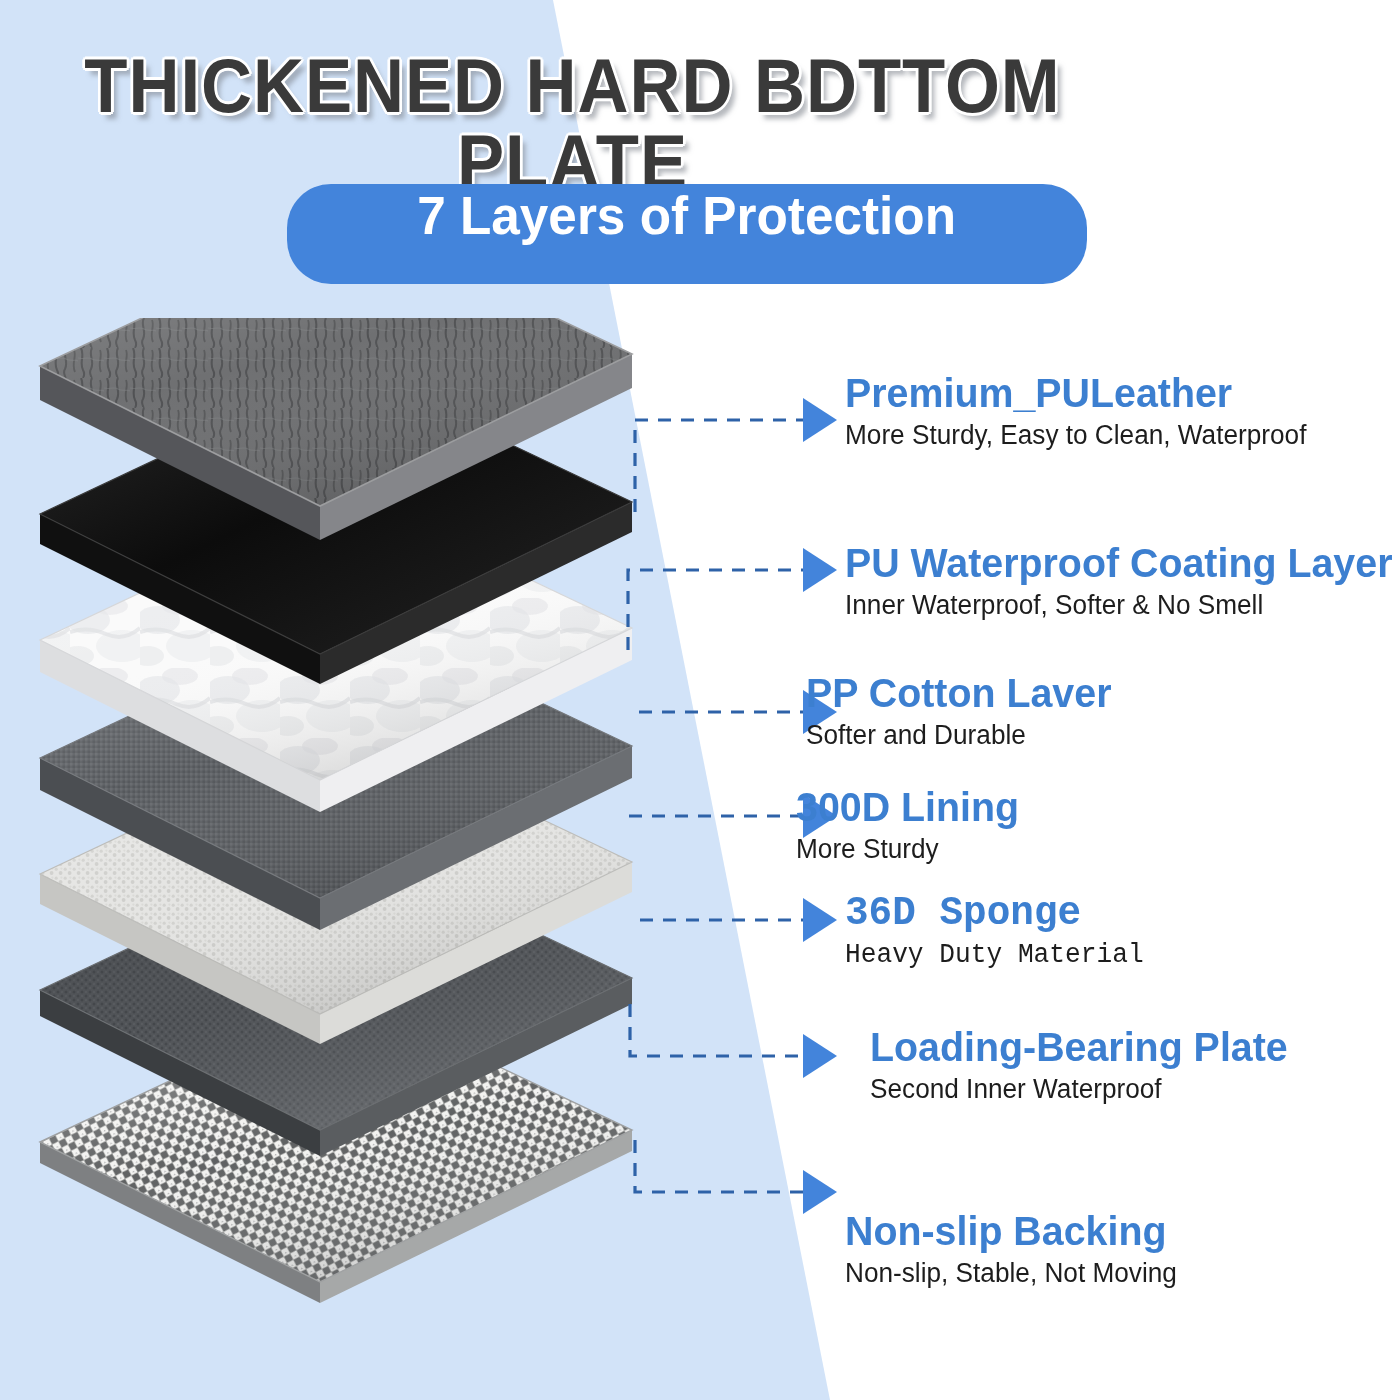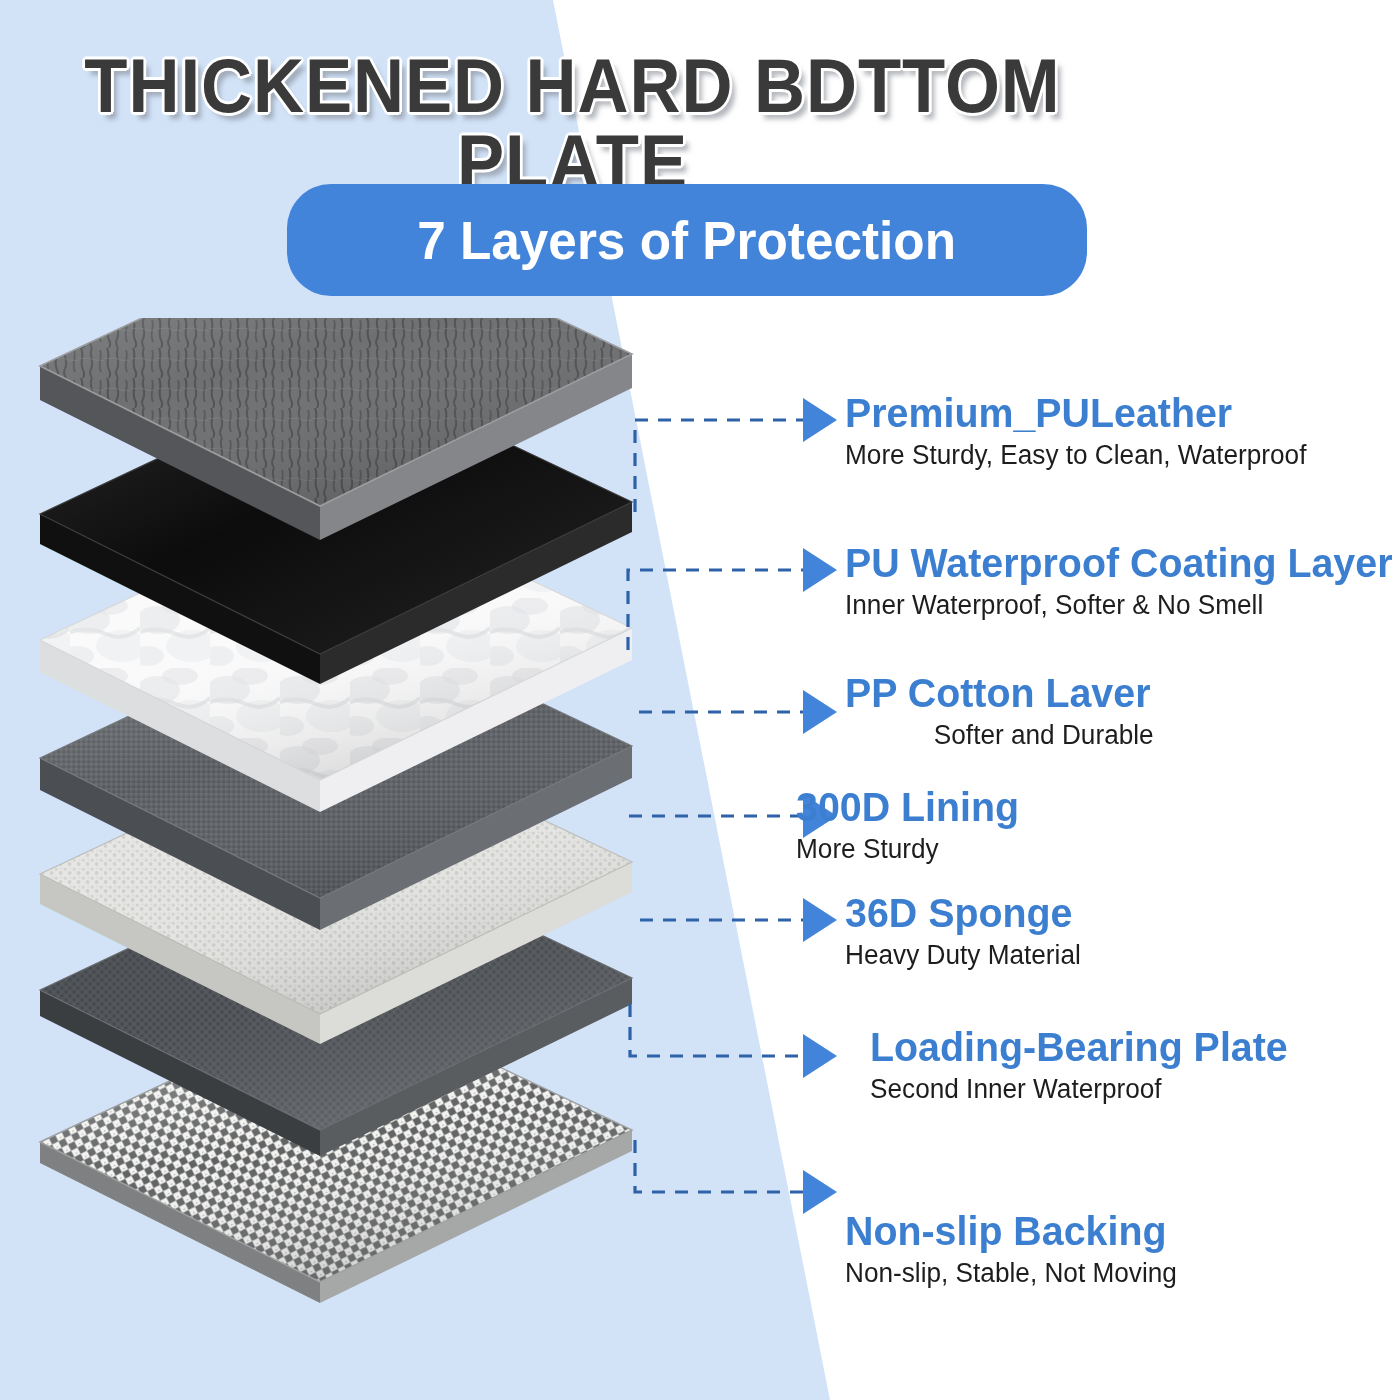--- a/index.html
+++ b/index.html
@@ -37,24 +37,24 @@
        0px  3px 0 #ffffff,  0px -3px 0 #ffffff,
        2px  2px 0 #ffffff, -2px  2px 0 #ffffff,
        2px -2px 0 #ffffff, -2px -2px 0 #ffffff,
        6px 7px 6px rgba(120,125,135,0.55);
   }
 
   
   #subtitle-badge {
     position:absolute;
     top:184px; left:287px;
-    width:800px; height:112px;
+    width:800px; height:100px;
     background:#4384DB;
     border-radius:44px;
-    display:flex; align-items:center; justify-content:center;
+    display:flex; justify-content:center;
     z-index:5;
   }
   #subtitle-badge .s-text {
     font-weight:bold;
     font-size:54px;
     color:#ffffff;
     letter-spacing:0px;
     transform:scaleX(0.95);
   }
 
@@ -80,25 +80,25 @@
   .label-sub {
     color:#1d1d1d;
     font-size:27px;
     line-height:1.12;
     white-space:nowrap;
     margin-top:5px;
     transform:scaleX(0.97);
     transform-origin:left center;
   }
   
-  #lbl-0 { left:845px; top:392px; }
+  #lbl-0 { left:845px; top:372px; }
   #lbl-1 { left:845px; top:542px; }
-  #lbl-2 { left:845px; top:672px;text-align:right; }
+  #lbl-2 { left:806px; top:672px; }
   #lbl-3 { left:796px; top:786px; }
-  #lbl-4 { left:845px; top:892px; }
+  #lbl-4 { left:845px; top:892px;font-family:Liberation Mono, monospace; }
   #lbl-5 { left:845px; top:1026px;margin-left:25px; }
   #lbl-6 { left:845px; top:1210px; }
 </style>
 </head>
 <body>
 
 <div id="bg-wrap">
   <svg viewBox="0 0 1400 1400" xmlns="http://www.w3.org/2000/svg">
     <rect x="0" y="0" width="1400" height="1400" fill="#FFFFFF"></rect>
     <polygon points="0,0 553,0 830,1400 0,1400" fill="#D2E3F8"></polygon>

